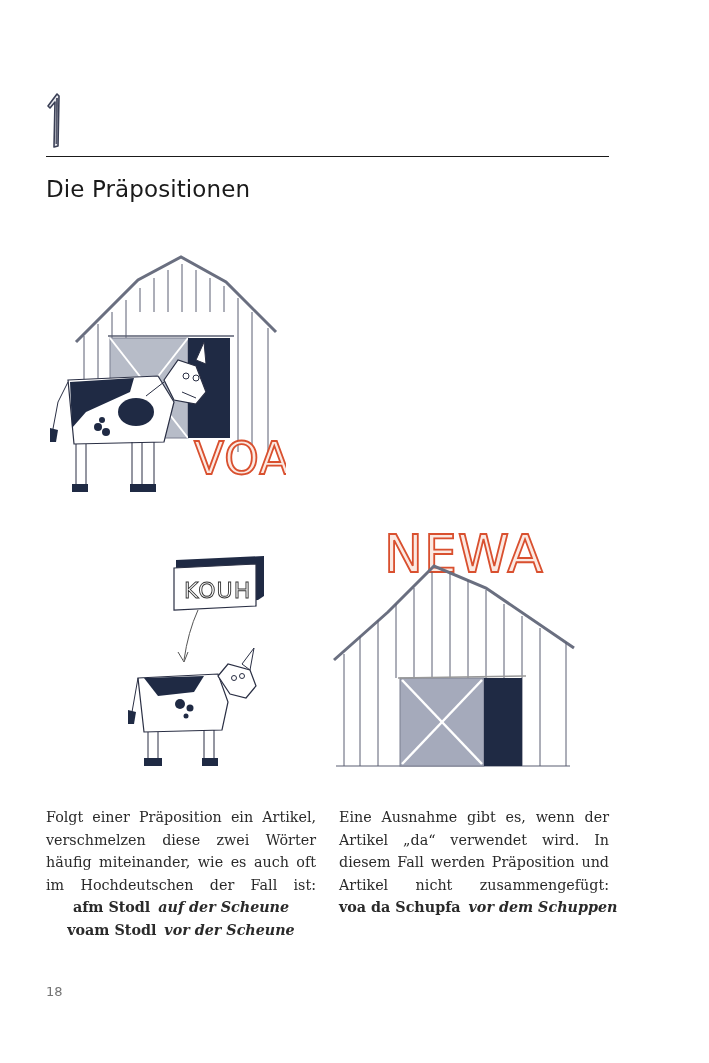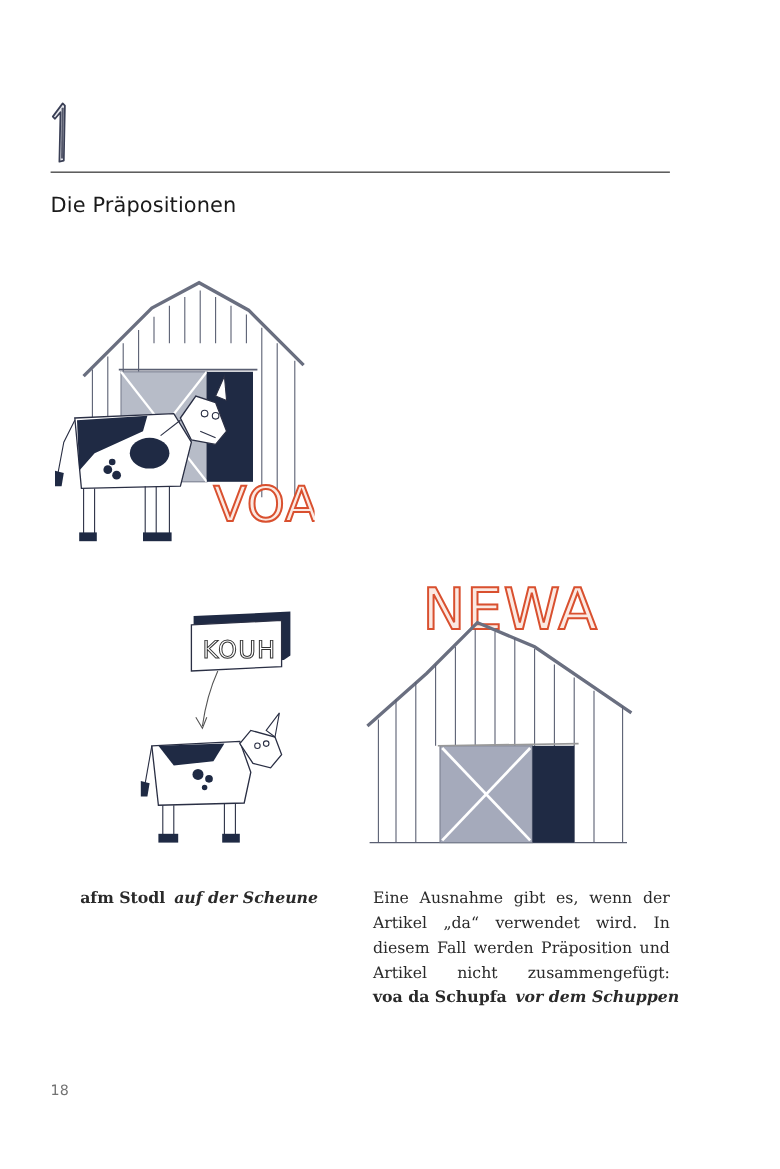--- a/index.html
+++ b/index.html
@@ -1,19 +1,19 @@
 <!DOCTYPE html>
 <html><head>
   <meta charset="utf-8">
   <style>
     html, body { margin: 0; padding: 0; background: #ffffff; }
     body { width: 709px; height: 1063px; position: relative; overflow: hidden; font-family: "DejaVu Serif", serif; color: #222; }
     .chapter-num { position: absolute; left: 44px; top: 92px; width: 30px; height: 58px; }
     .rule { position: absolute; left: 46px; top: 156px; width: 563px; height: 1px; background: #1a1a1a; }
-    .title { position: absolute; left: 46px; top: 176px; font-family: "DejaVu Sans", sans-serif; font-size: 19px; color: #1a1a1a; letter-spacing: 0.1px; margin: 0; font-weight: normal; }
+    .title { position: absolute; left: 46px; top: 176px; font-family: "DejaVu Sans", sans-serif; font-size: 23px; color: #1a1a1a; letter-spacing: 0.1px; margin: 0; font-weight: normal; }
     .illus { position: absolute; }
     .col { position: absolute; top: 806px; width: 270px; font-family: "DejaVu Serif", serif; font-size: 14.3px; line-height: 22.5px; color: #2a2a2a; }
     .col p { margin: 0; text-align: justify; text-align-last: justify; }
     .col .ex { display: block; text-align: center; white-space: nowrap; font-weight: bold; }
     .col .ex i { font-style: italic; margin-left: 8px; }
     .col-left { left: 46px; }
     .col-right { left: 339px; }
     .page-num { position: absolute; left: 46px; top: 984px; font-family: "DejaVu Sans", sans-serif; font-size: 13px; color: #737373; }
   </style>
 </head>
@@ -103,21 +103,23 @@
     <line x1="6" y1="258" x2="240" y2="258" stroke-width="1.2"></line>
   </g>
   <rect x="70" y="170" width="84" height="88" fill="#a5aabb" stroke="#7a7f90"></rect>
   <line x1="72" y1="172" x2="152" y2="256" stroke="#fff" stroke-width="2.5"></line>
   <line x1="152" y1="172" x2="72" y2="256" stroke="#fff" stroke-width="2.5"></line>
   <rect x="154" y="170" width="38" height="88" fill="#1f2a44"></rect>
   <line x1="68" y1="170" x2="196" y2="168" stroke="#999" stroke-width="1.5"></line>
 </svg>
 
 <div class="col col-left">
+  <p>Folgt einer Präposition ein Artikel, verschmelzen diese zwei Wörter häufig miteinander, wie es auch oft im Hochdeutschen der Fall ist:</p>
   <span class="ex"><span>afm Stodl</span><i>auf der Scheune</i></span>
+  <span class="ex"><span>voam Stodl</span><i>vor der Scheune</i></span>
 </div>
 
 <div class="col col-right">
   <p>Eine Ausnahme gibt es, wenn der Artikel „da“ verwendet wird. In diesem Fall werden Präposition und Artikel nicht zusammengefügt:</p>
   <span class="ex"><span>voa da Schupfa</span><i>vor dem Schuppen</i></span>
 </div>
 
 <div class="page-num">18</div>
 
 </body></html>

